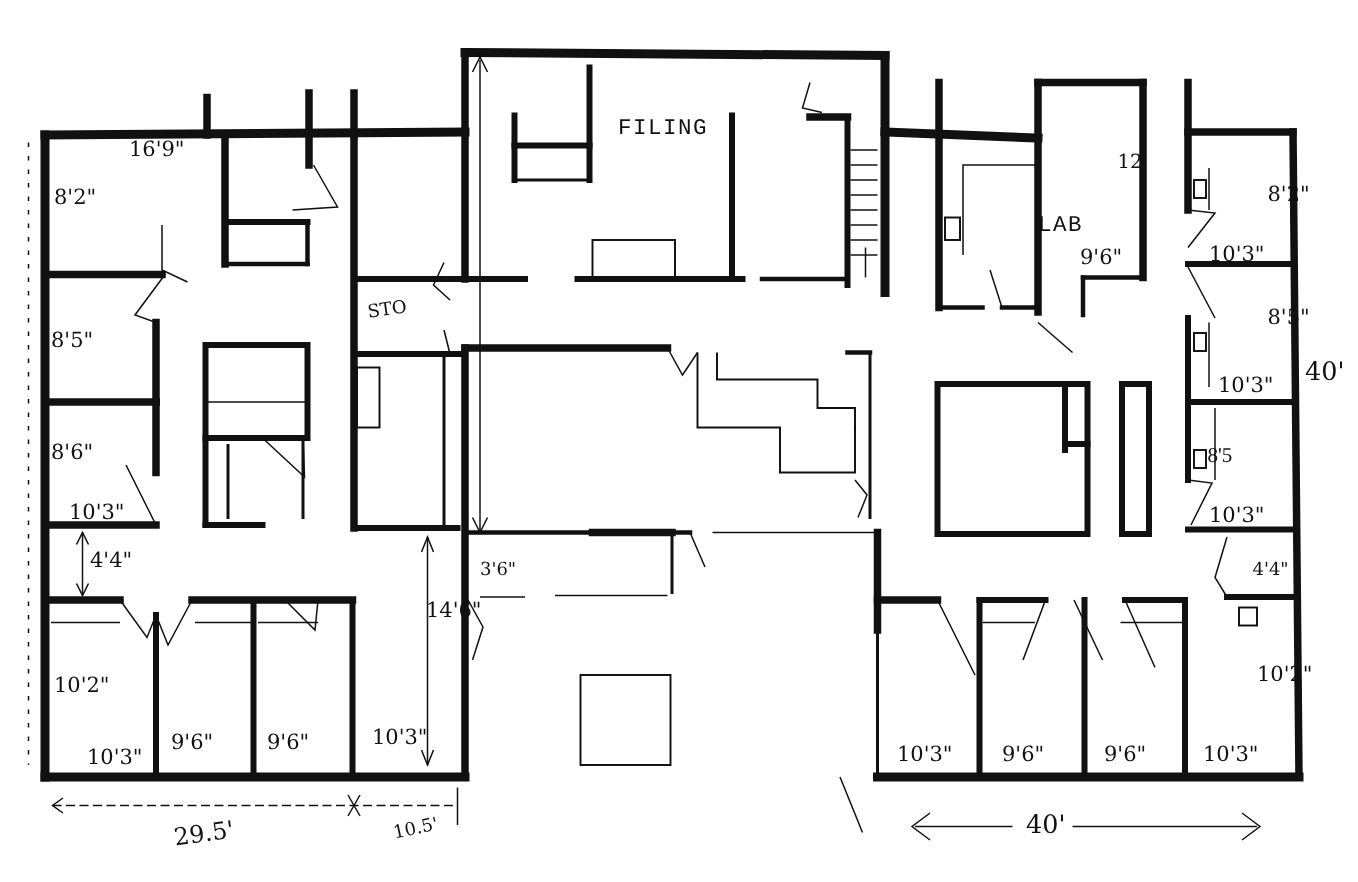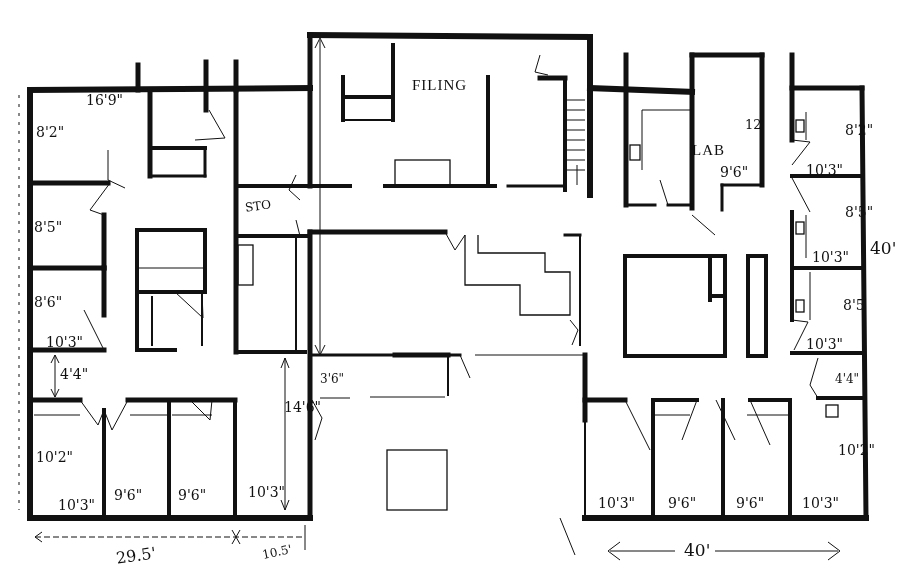--- a/index.html
+++ b/index.html
@@ -1,20 +1,20 @@
 <!DOCTYPE html>
 <html><head>
 <meta charset="utf-8">
 <style>
   html, body { margin:0; padding:0; background:#ffffff; }
   body { width:905px; height:588px; overflow:hidden; position:relative; font-family:"DejaVu Sans", sans-serif; }
   #plan { position:absolute; left:0; top:0; width:905px; height:588px; }
   .lbl { position:absolute; font-family:"DejaVu Serif", serif; color:#111; font-size:14px; line-height:1; white-space:nowrap; }
   .lbl.big { font-size:15px; }
-  .lbl.title { font-family:Liberation Serif, serif; font-size:15px; letter-spacing:1px; }
+  .lbl.title { font-family:Liberation Mono, monospace; font-size:15px; letter-spacing:1px; }
   svg .w { stroke:#111; stroke-linecap:square; fill:none; }
   svg .t { stroke:#111; fill:none; stroke-width:1.3; }
   svg .d { stroke:#111; fill:none; stroke-width:1; }
 </style>
 </head>
 <body>
 
 <svg id="plan" viewBox="0 0 905 588" xmlns="http://www.w3.org/2000/svg">
 
   <g>
@@ -217,27 +217,27 @@
 <div class="lbl" style="left:46px; top:335px;">10'3"</div>
 <div class="lbl" style="left:60px; top:367px;">4'4"</div>
 <div class="lbl" style="left:36px; top:450px;">10'2"</div>
 <div class="lbl" style="left:58px; top:498px;">10'3"</div>
 <div class="lbl" style="left:114px; top:488px;">9'6"</div>
 <div class="lbl" style="left:178px; top:488px;">9'6"</div>
 <div class="lbl" style="left:248px; top:485px;">10'3"</div>
 <div class="lbl" style="left:284px; top:400px;">14'6"</div>
 <div class="lbl" style="left:320px; top:373px; font-size:12px;">3'6"</div>
 
-<div class="lbl" style="left:745px; top:118px; font-size:13px;">12'</div>
+<div class="lbl" style="left:745px; top:102px; font-size:13px;">12'</div>
 <div class="lbl" style="left:720px; top:165px;">9'6"</div>
 <div class="lbl" style="left:845px; top:123px;">8'2"</div>
 <div class="lbl" style="left:806px; top:163px;">10'3"</div>
 <div class="lbl" style="left:845px; top:205px;">8'5"</div>
 <div class="lbl" style="left:812px; top:250px;">10'3"</div>
-<div class="lbl" style="left:843px; top:298px;">8'5</div>
+<div class="lbl" style="left:805px; top:298px;font-family:Liberation Serif, serif;">8'5</div>
 <div class="lbl" style="left:806px; top:337px;">10'3"</div>
 <div class="lbl" style="left:835px; top:373px; font-size:12px;">4'4"</div>
 <div class="lbl" style="left:838px; top:443px;">10'2"</div>
 <div class="lbl" style="left:598px; top:496px;">10'3"</div>
 <div class="lbl" style="left:668px; top:496px;">9'6"</div>
 <div class="lbl" style="left:736px; top:496px;">9'6"</div>
 <div class="lbl" style="left:802px; top:496px;">10'3"</div>
 <div class="lbl big" style="left:870px; top:240px; font-size:17px;">40'</div>
 
 <div class="lbl big" style="left:116px; top:548px; font-size:16px; transform:rotate(-8deg);">29.5'</div>

